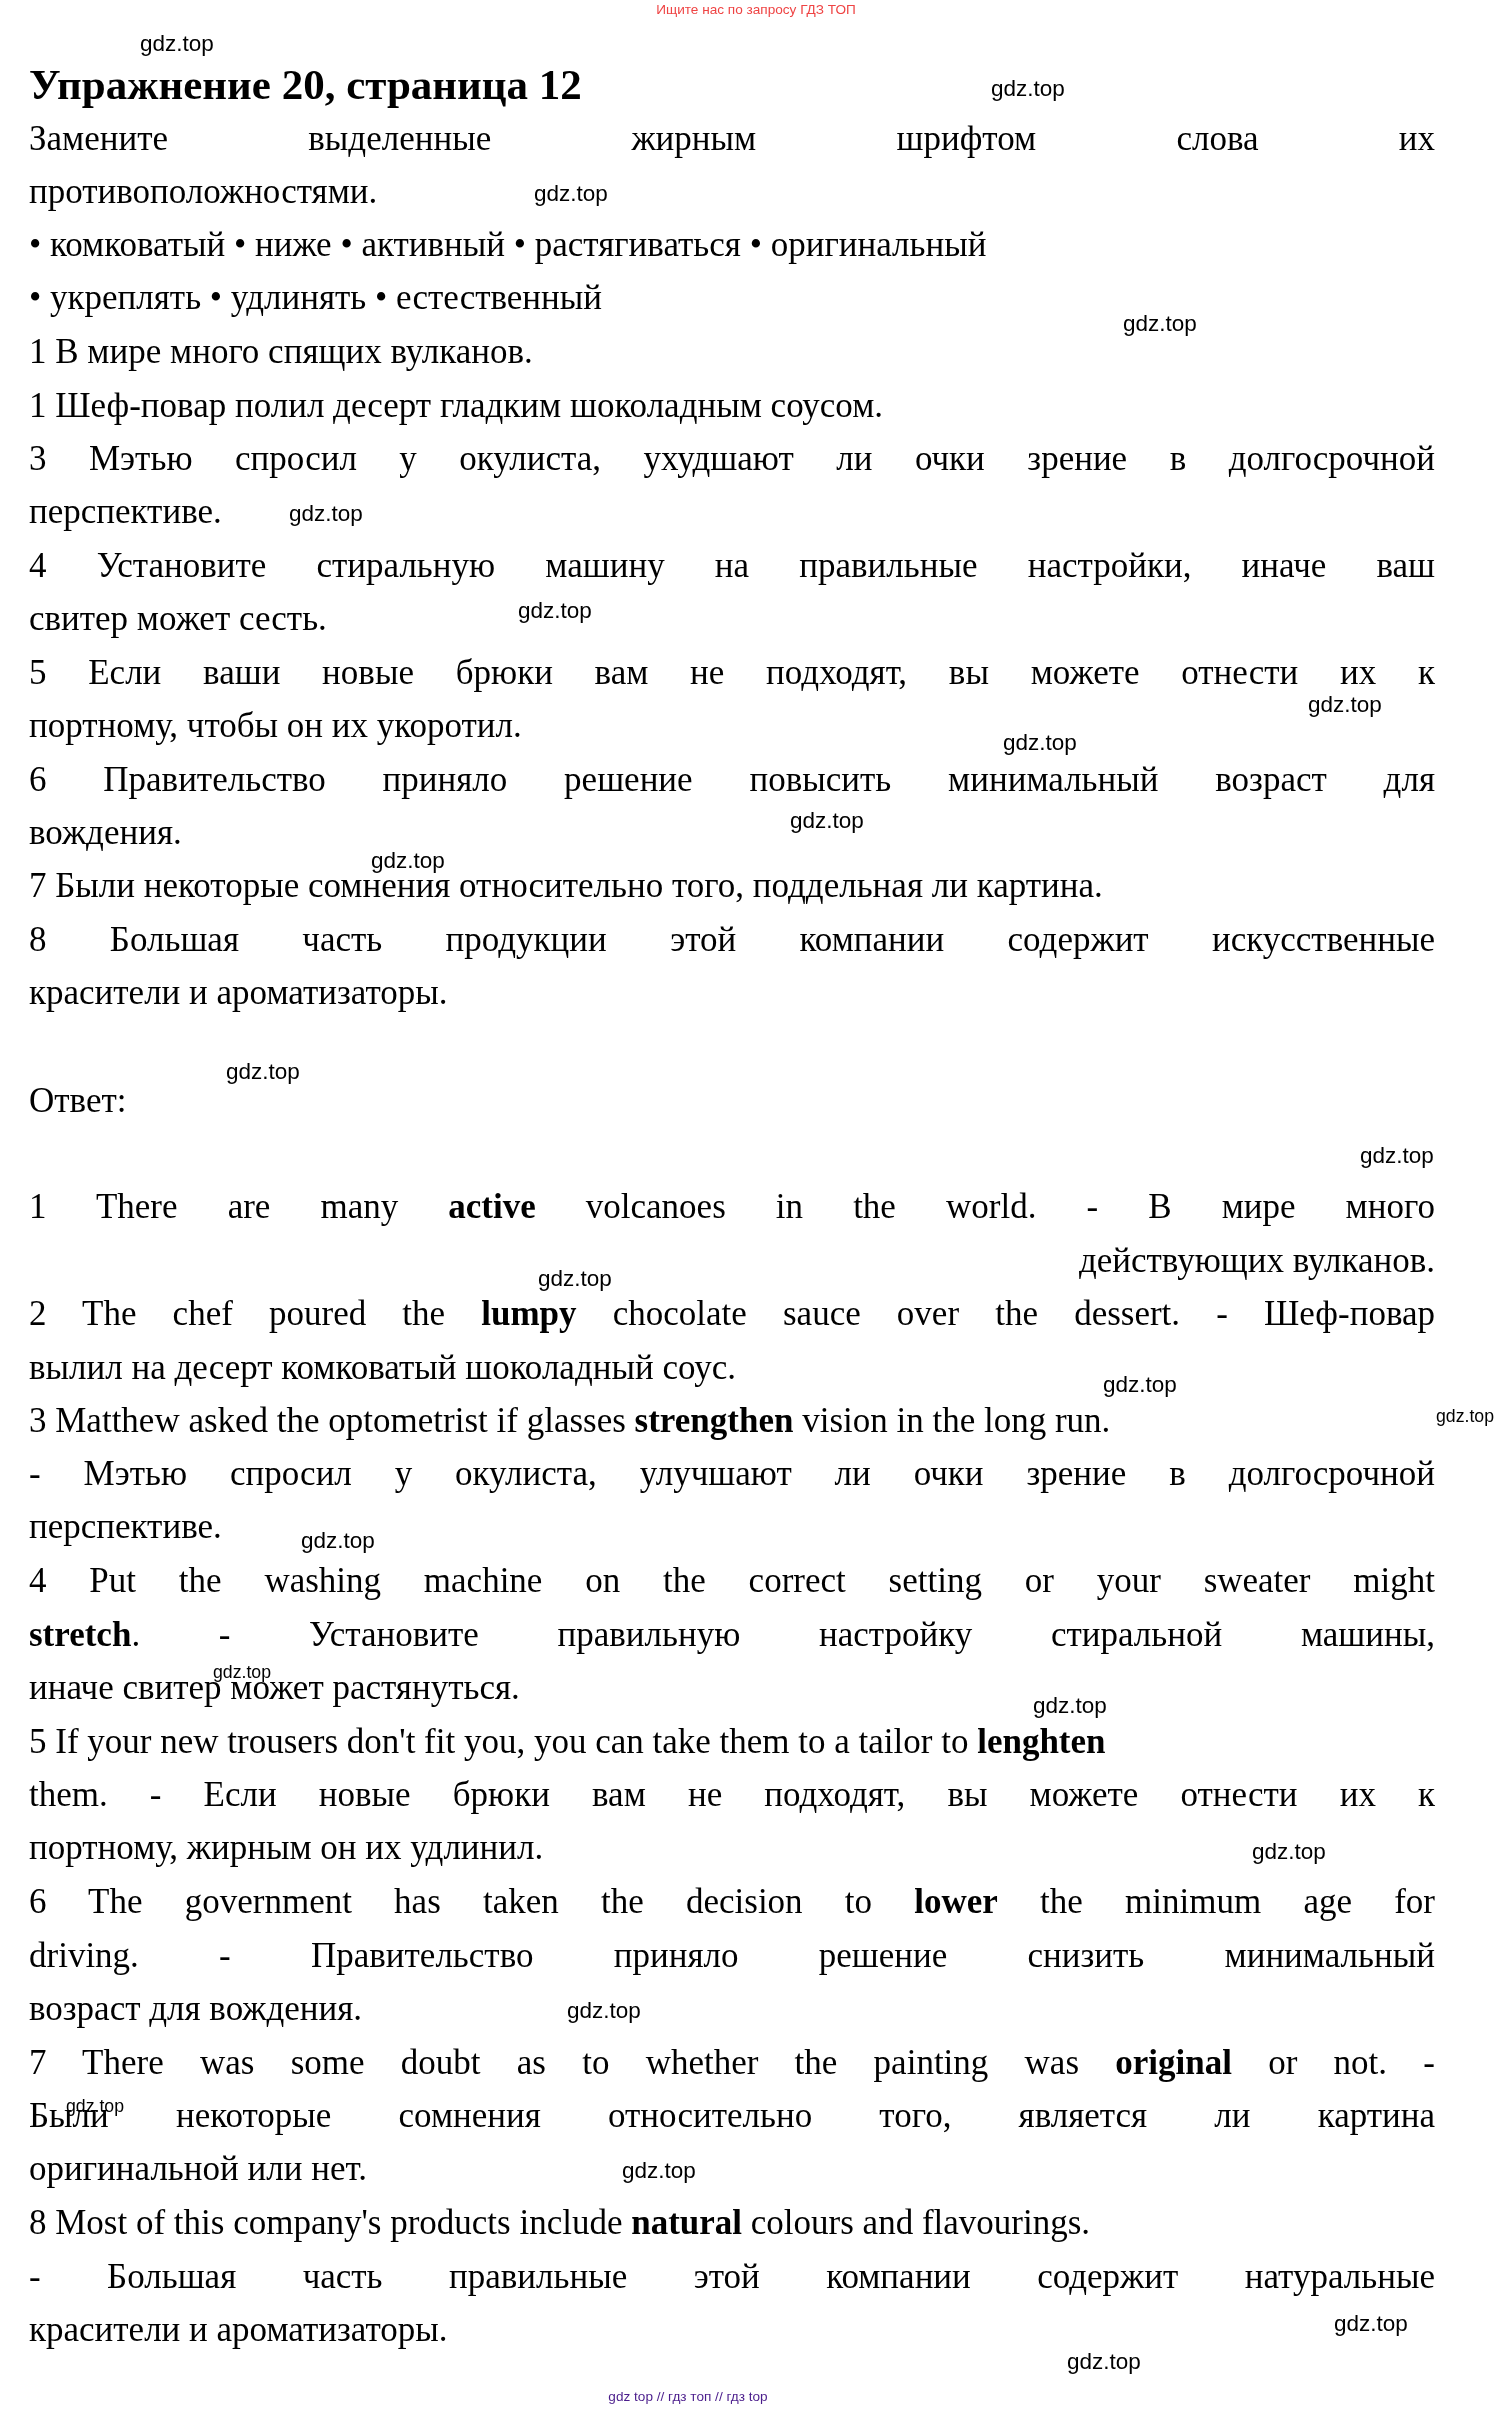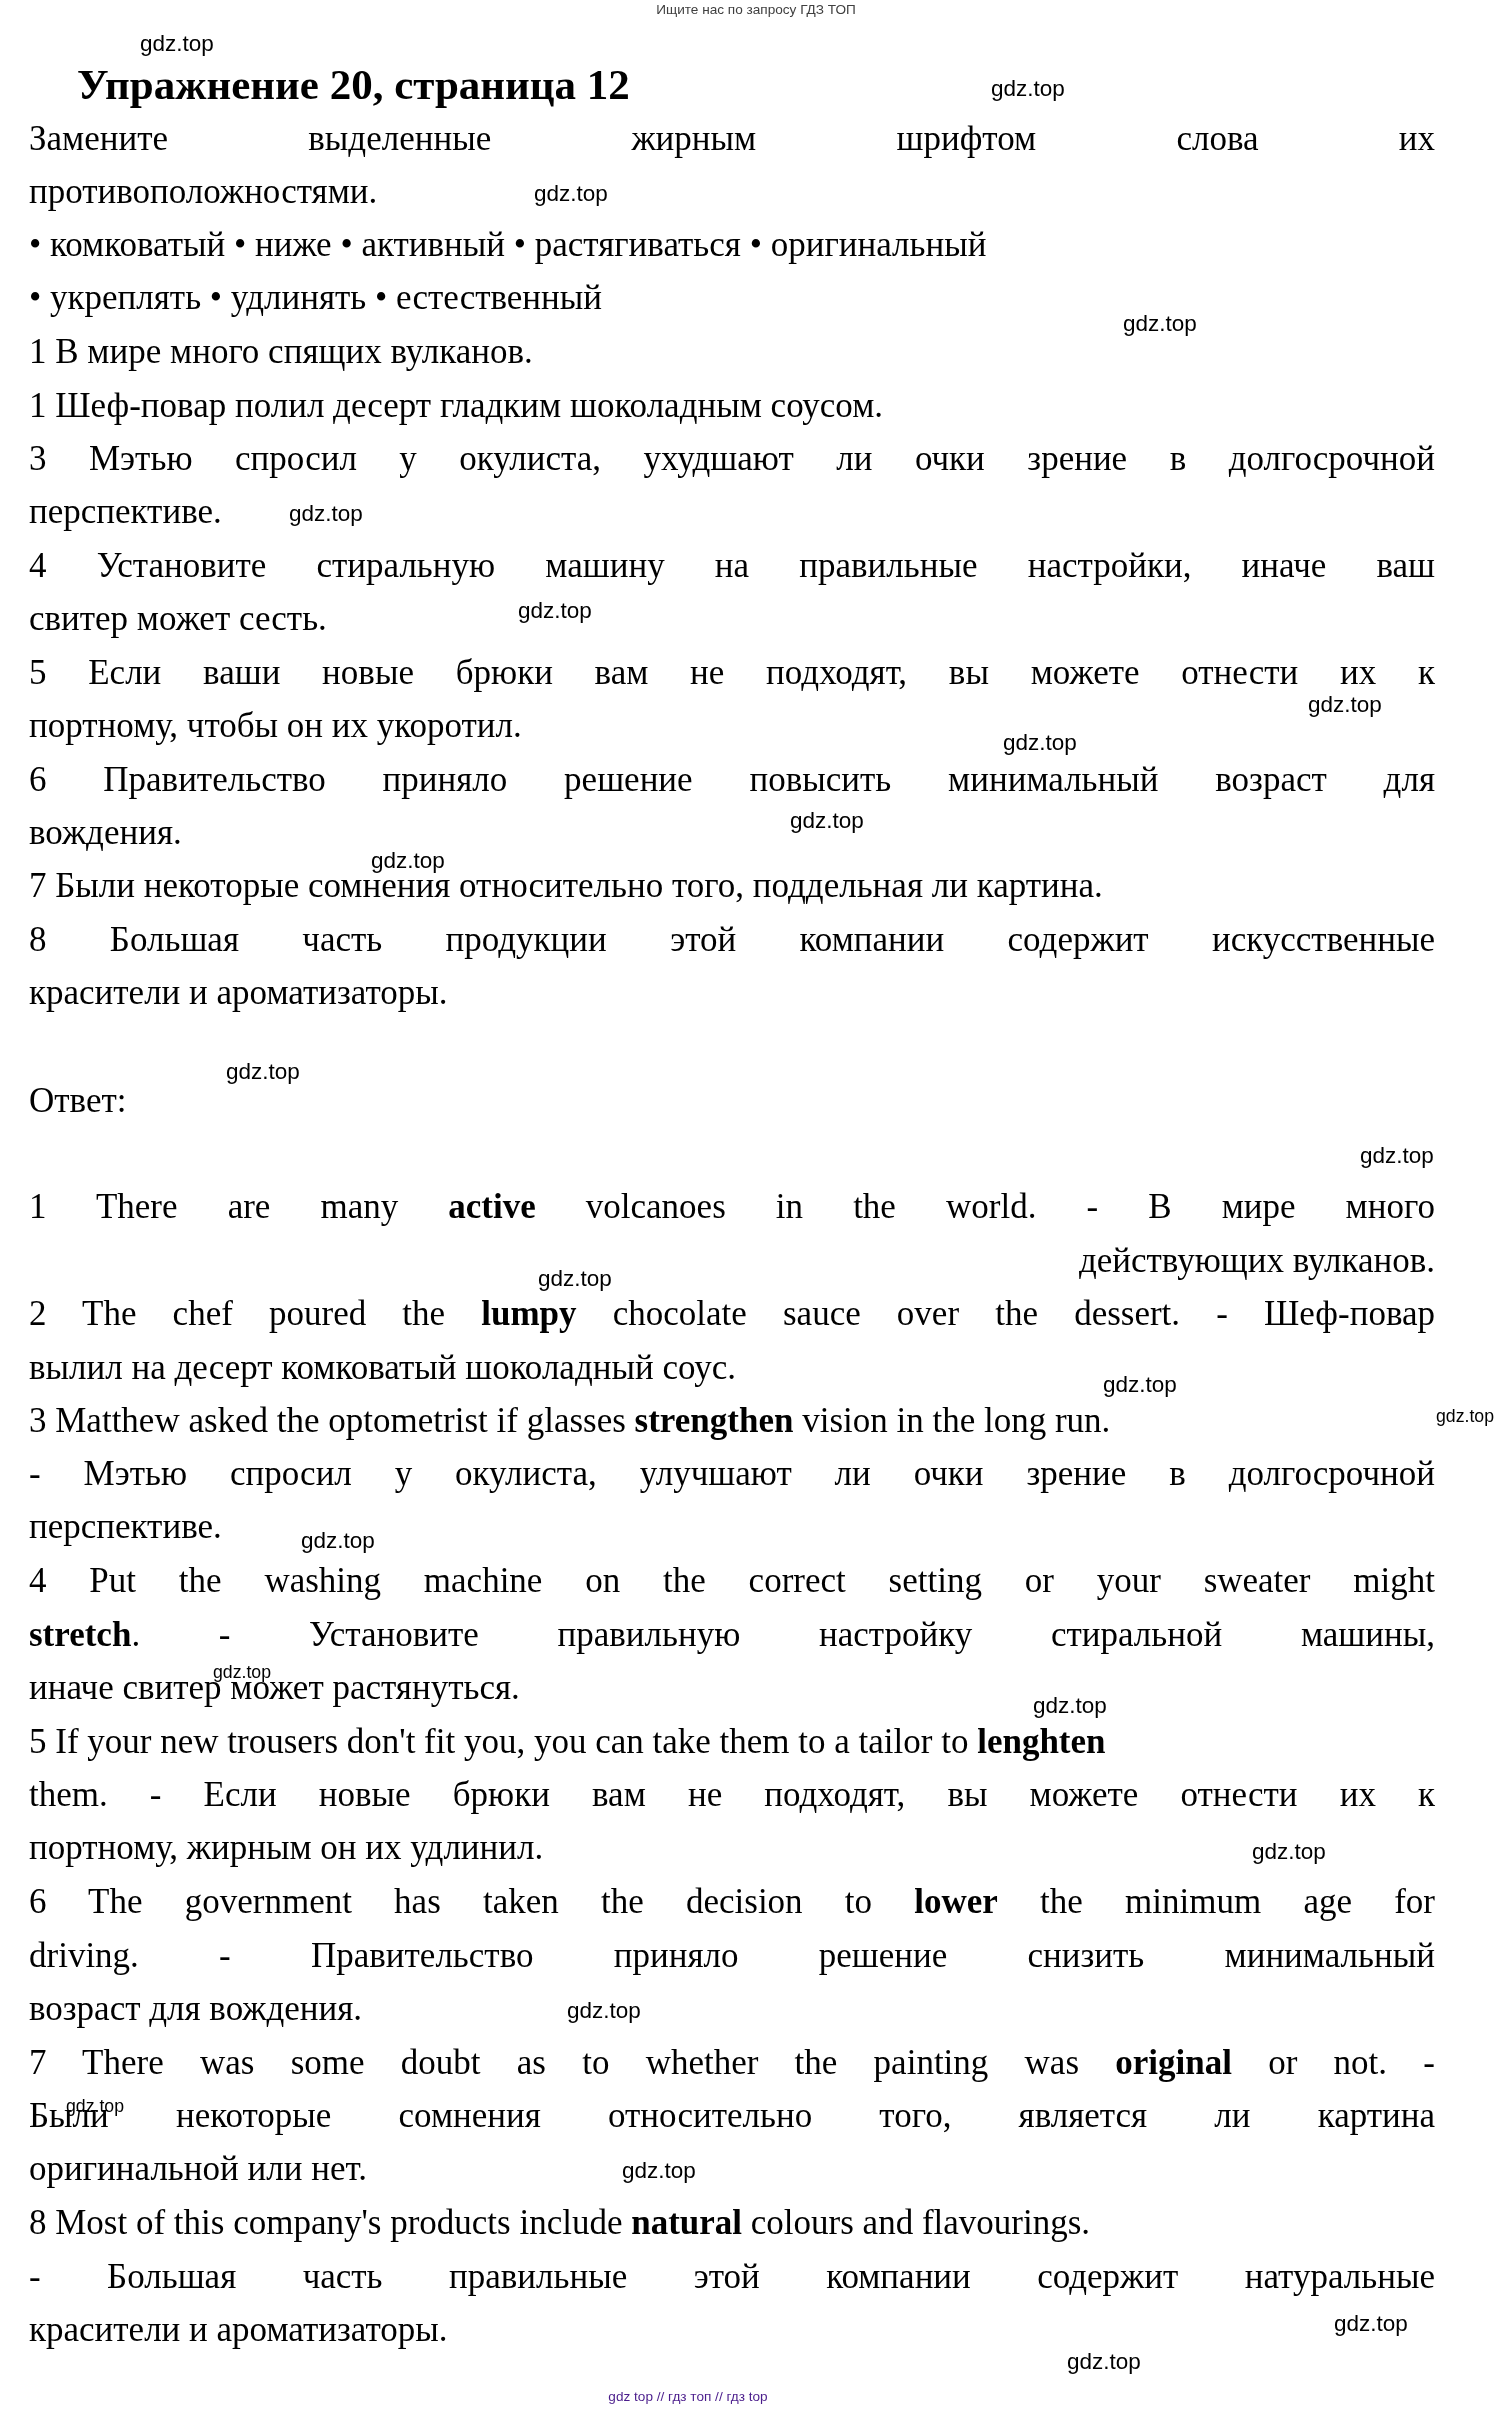--- a/index.html
+++ b/index.html
@@ -1,21 +1,21 @@
 <!DOCTYPE html>
 <html style="font-size:13px"><head>
 <meta charset="utf-8">
 <style>
   html,body{margin:0;padding:0;background:#fff;}
   body{width:1512px;height:2413px;position:relative;overflow:hidden;font-family:"Liberation Serif","DejaVu Serif",serif;color:#000;}
-  .top-banner{position:absolute;top:1.6px;left:0;width:1512px;text-align:center;font-family:"Liberation Sans",sans-serif;font-size:13.6px;color:#404040;}
+  .top-banner{position:absolute;top:1.6px;left:0;width:1512px;text-align:center;font-family:"Liberation Sans",sans-serif;font-size:13.6px;color:#ef4444;}
   .bottom-banner{position:absolute;top:2389px;left:0;width:1376px;text-align:center;font-family:"Liberation Sans",sans-serif;font-size:13.6px;color:#4b1d8c;}
   .line{position:absolute;left:29px;width:1406px;font-size:35px;line-height:53px;white-space:nowrap;}
   .just{text-align:justify;text-align-last:justify;white-space:normal;}
-  .title{font-weight:bold;font-size:43px;margin-left:48px;}
+  .title{font-weight:bold;font-size:43px;}
   b{font-weight:bold;}
   .wm{position:absolute;font-family:"Liberation Sans",sans-serif;font-size:22.5px;color:#000;}
 </style>
 </head>
 <body>
 
 <div class="top-banner">Ищите нас по запросу ГДЗ ТОП</div>
 
 <div class="line title" style="top:58px;">Упражнение 20, страница 12</div>
 

